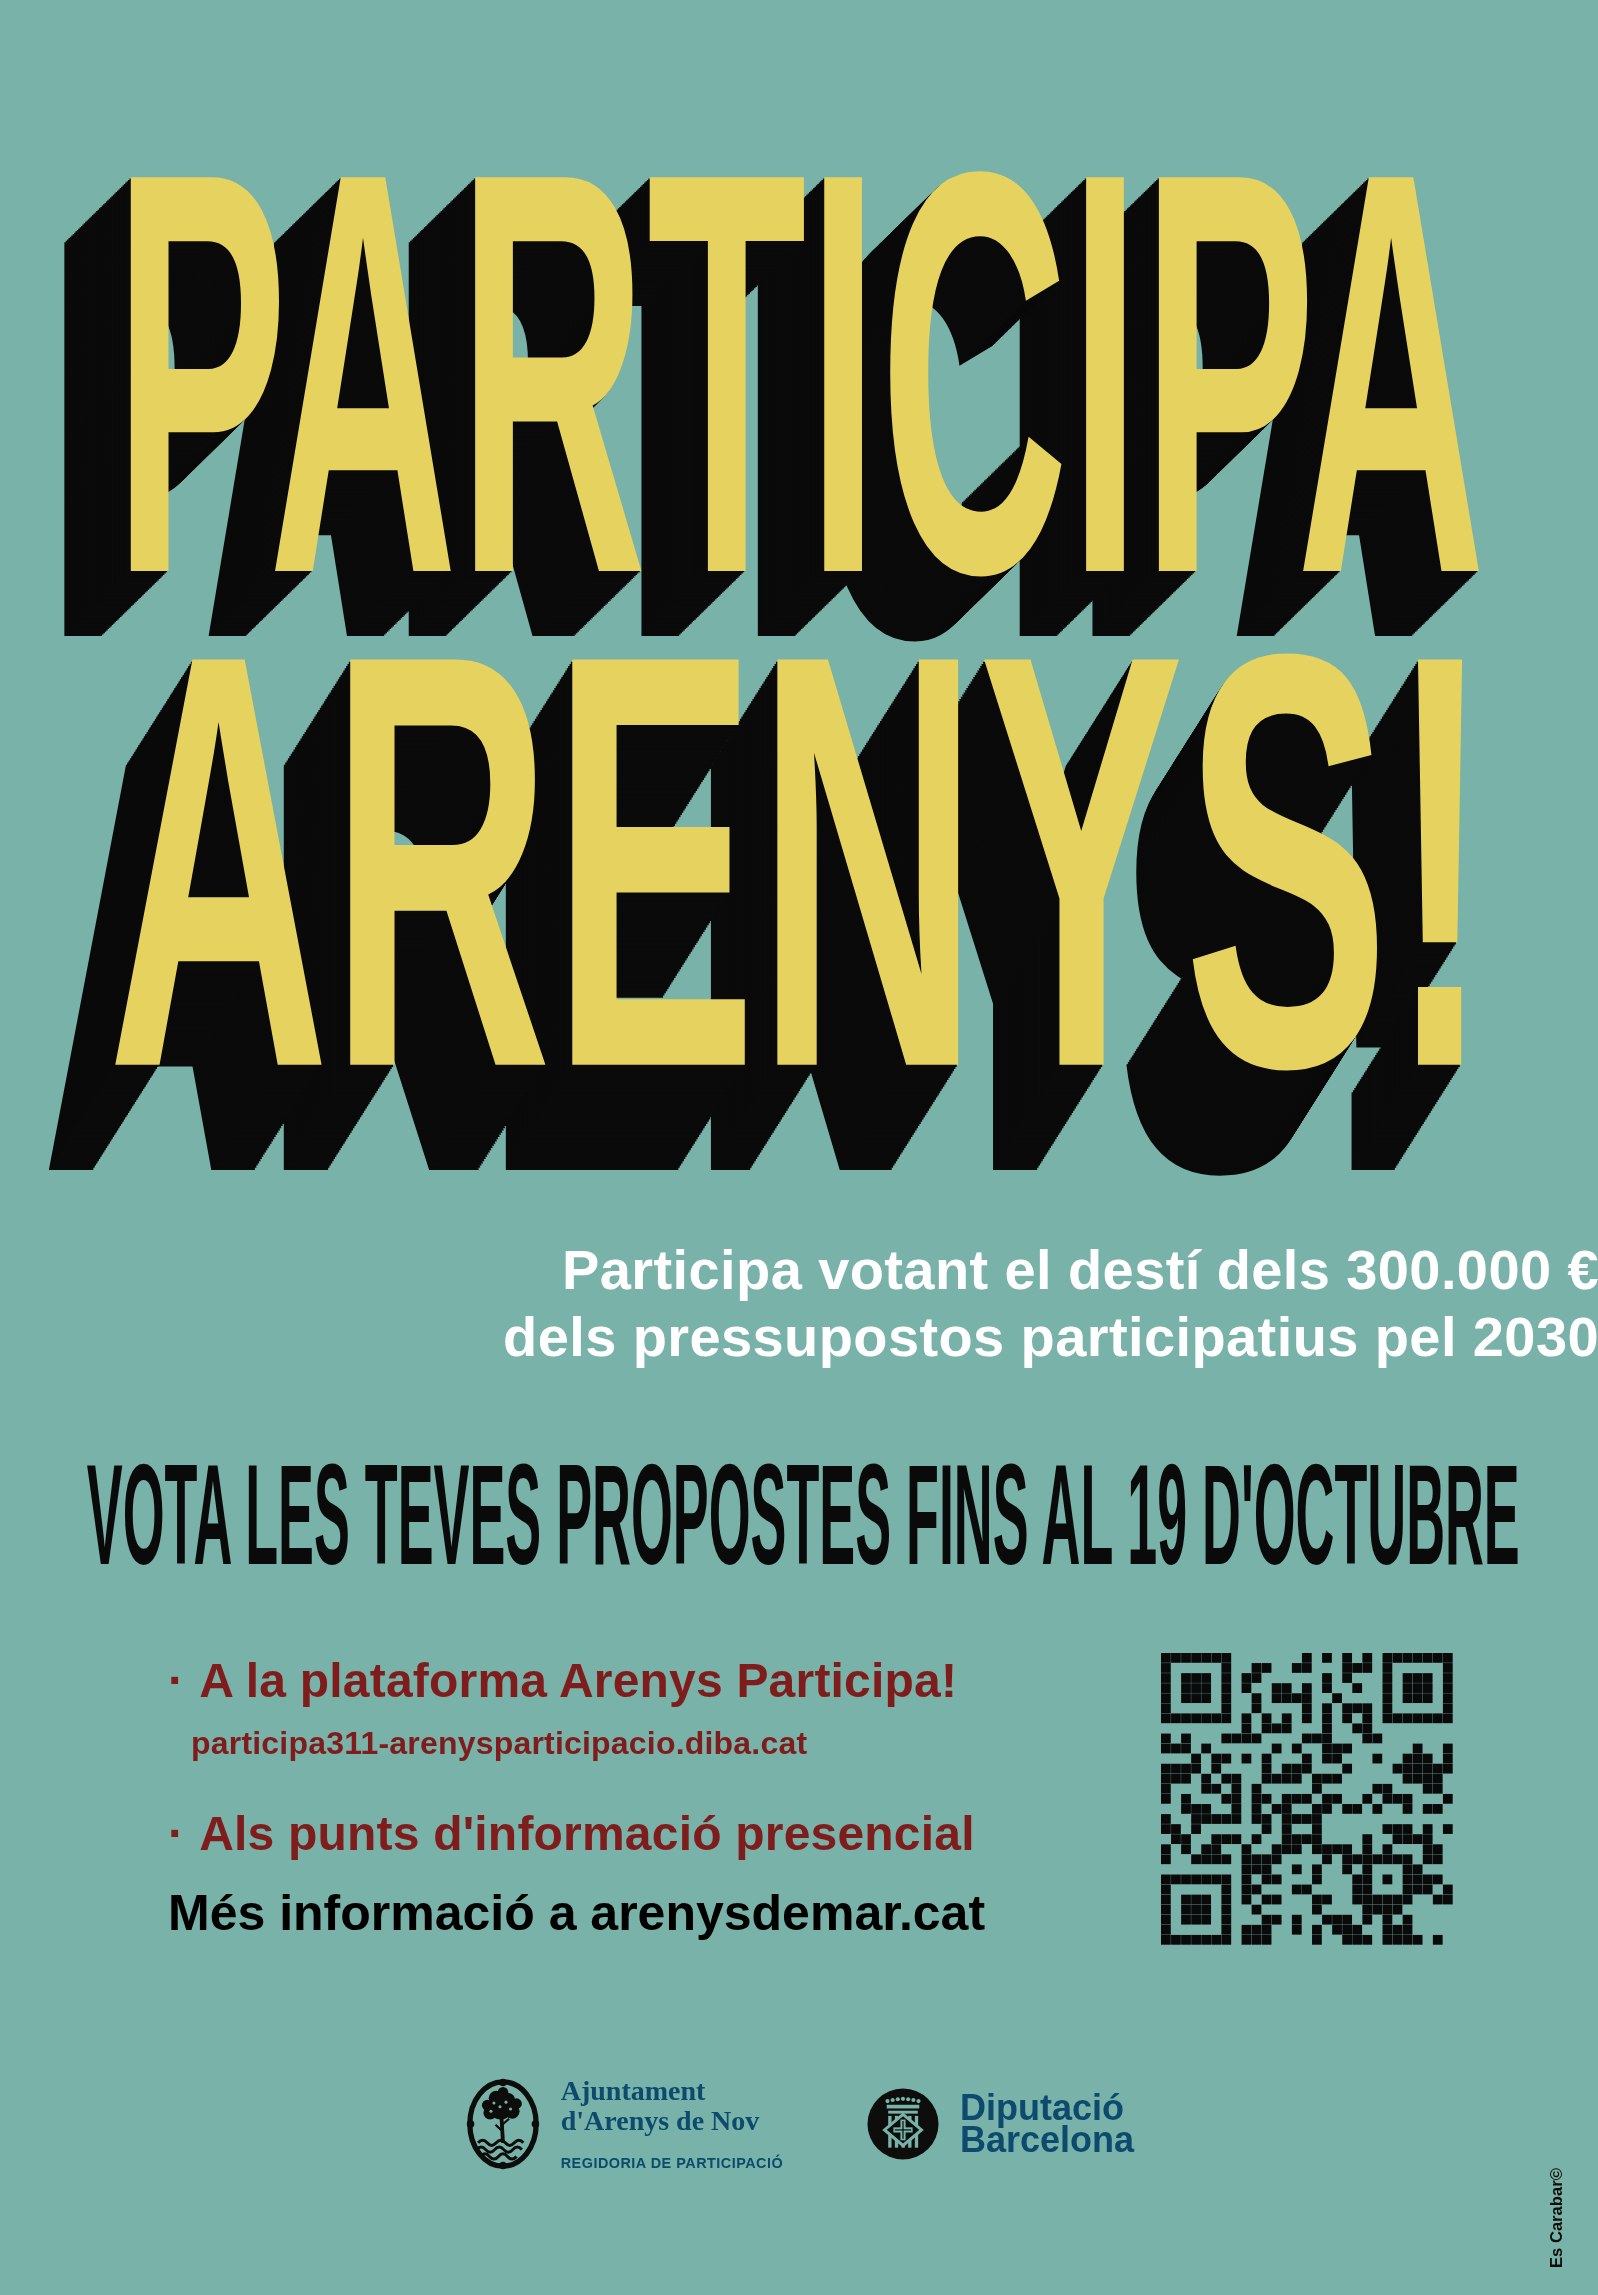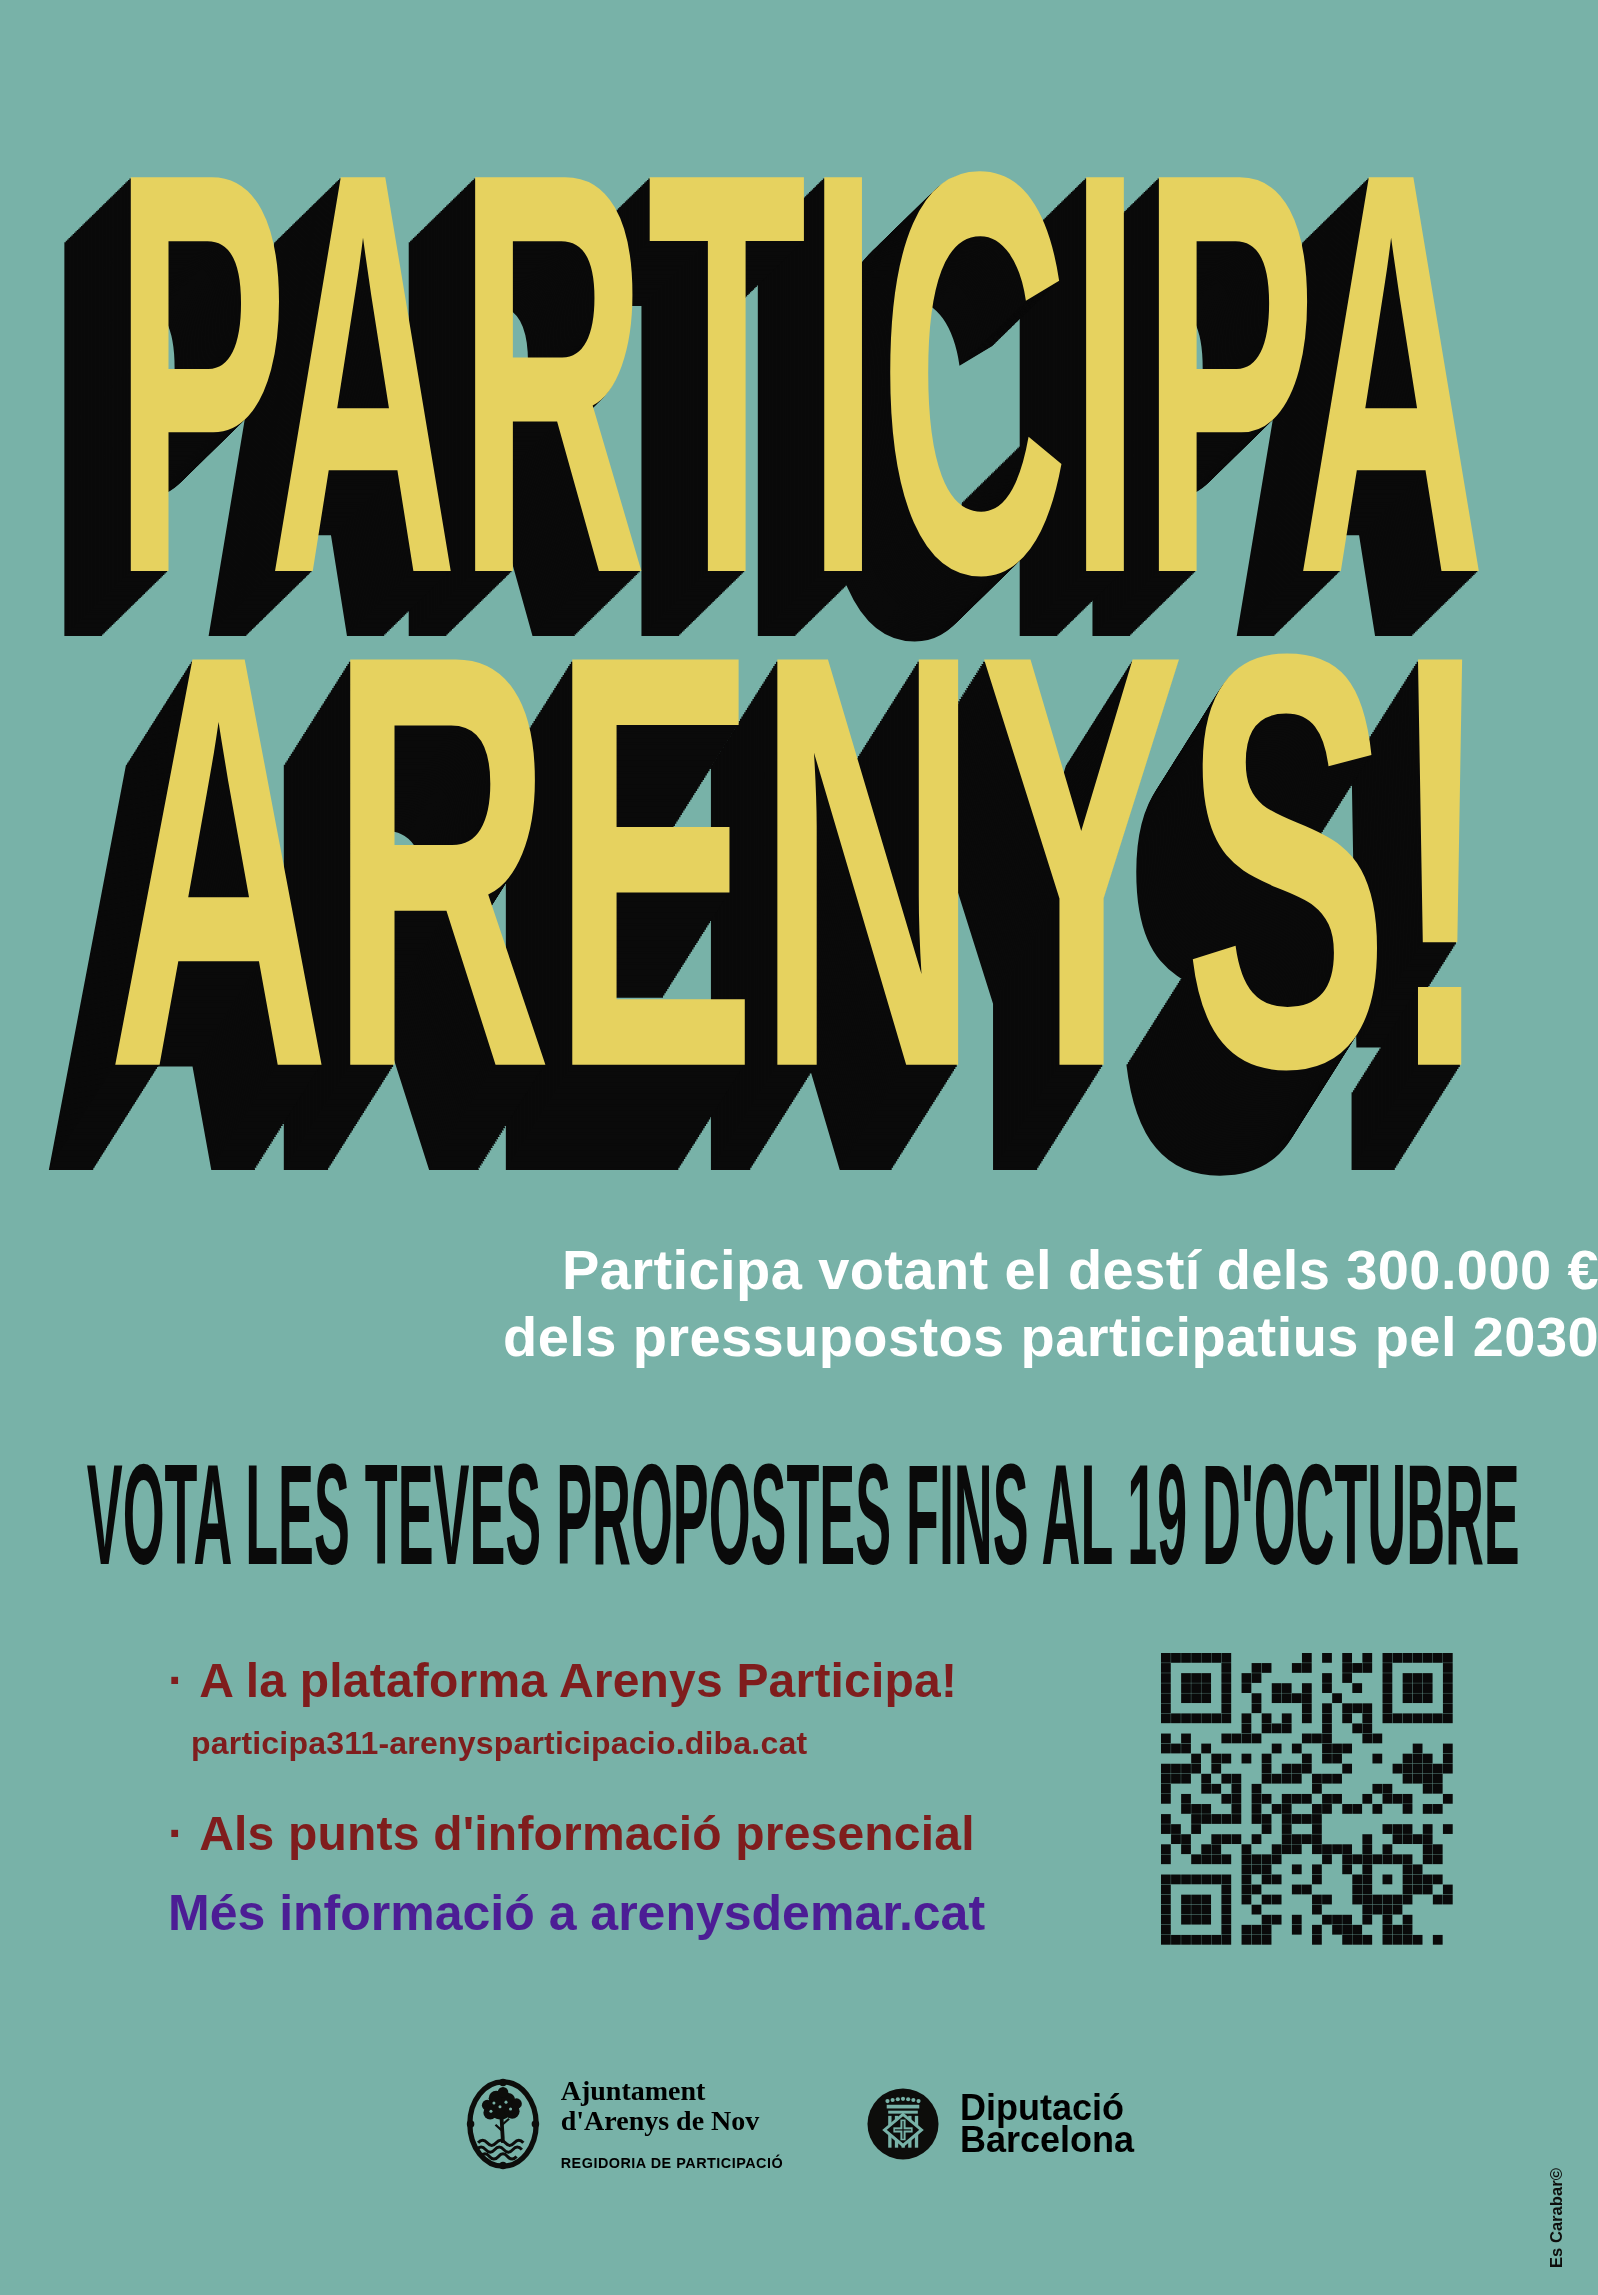--- a/index.html
+++ b/index.html
@@ -22,29 +22,29 @@
     color:#7f1d1d;font-weight:bold;
   }
   .bullet-row{font-size:48px;line-height:61px;letter-spacing:0.2px;}
   .bullet-row .marker{margin-right:15px;}
   .bullet-url{
     font-size:32px;line-height:41px;margin:12px 0 0 23px;letter-spacing:0.2px;
   }
   .bullet-row.second{margin-top:39px;}
   .more-info{
     position:absolute;left:168px;top:1883px;
-    color:#4c1d95;font-weight:bold;font-size:50px;line-height:61px;
+    color:#000000;font-weight:bold;font-size:50px;line-height:61px;
   }
   .qr{position:absolute;left:1161px;top:1653px;}
   .footer{
     position:absolute;left:0;top:2076px;width:100%;height:95px;
     display:flex;justify-content:center;align-items:center;gap:83px;
   }
   .logo-group{display:flex;align-items:center;gap:19.7px;}
-  .logo-text{color:#000000;}
+  .logo-text{color:#0c4a6e;}
   .serif-line{
     font-family:"Liberation Serif","DejaVu Serif",serif;
     font-size:28px;line-height:30px;font-weight:bold;
   }
   .regidoria-line{
     font-size:14.4px;line-height:16.6px;font-weight:bold;letter-spacing:0.5px;margin-top:19px;
   }
   .dipu-line{font-size:36px;line-height:32px;font-weight:bold;}
   .credit{
     position:absolute;left:1547px;top:2268px;

